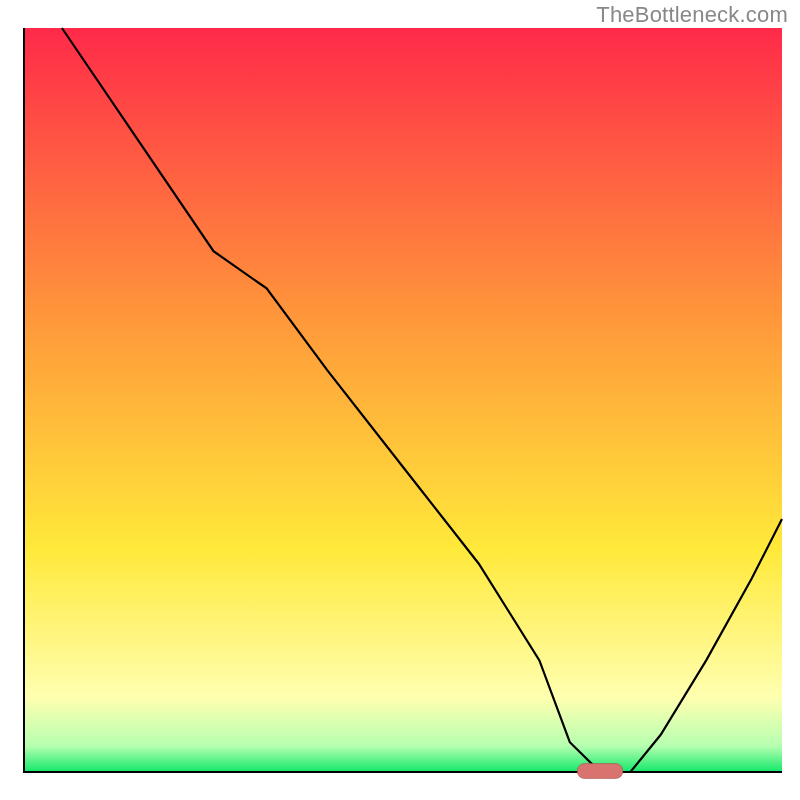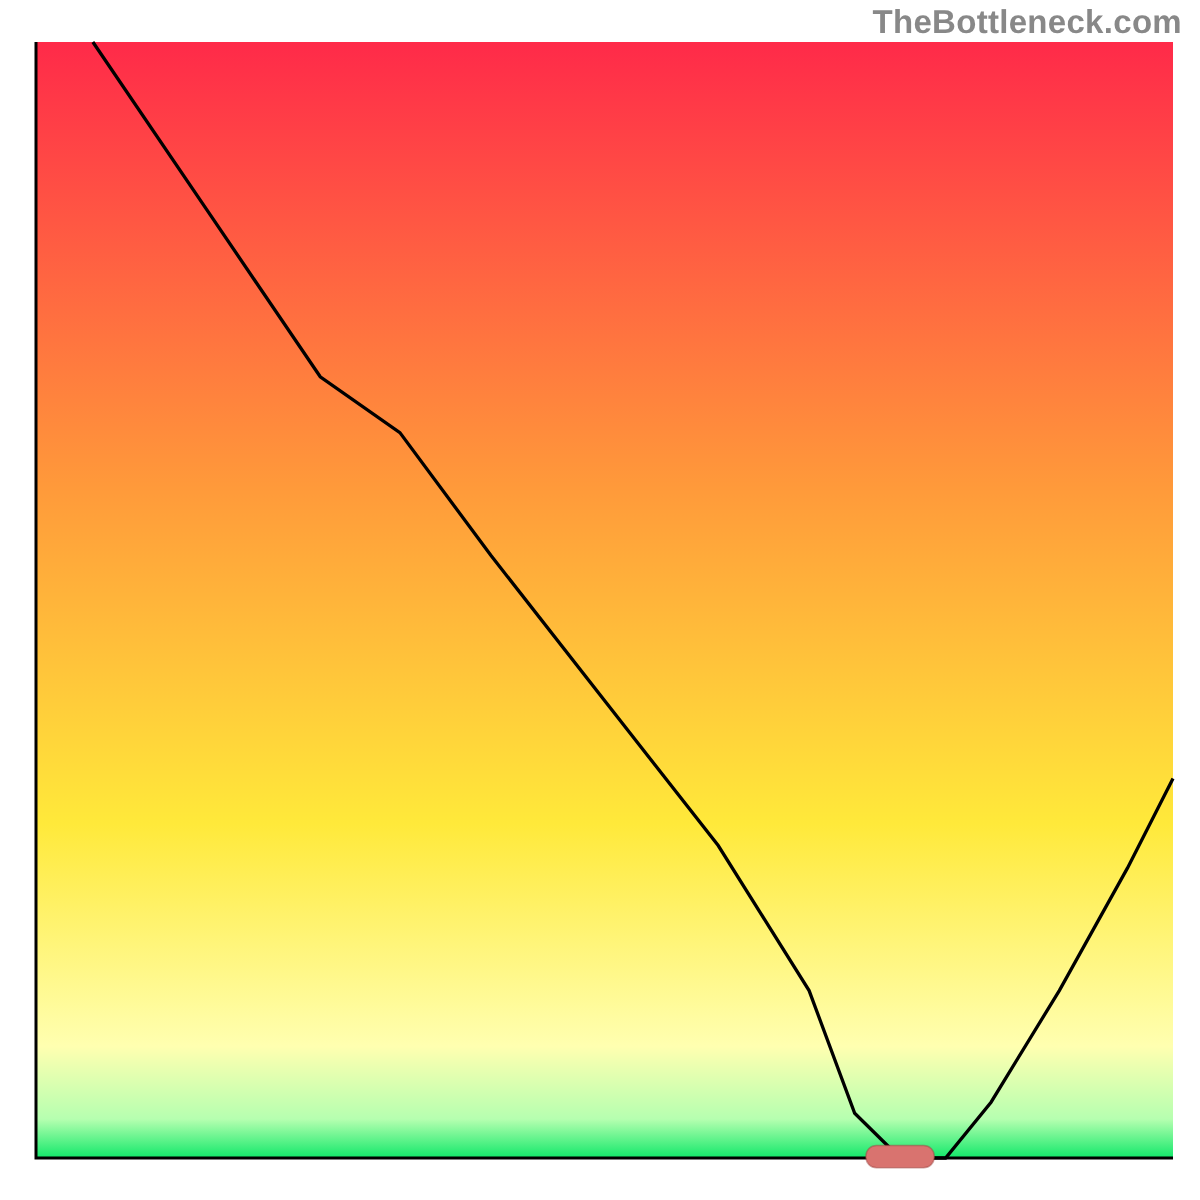--- a/index.html
+++ b/index.html
@@ -14,21 +14,21 @@
     position: relative;
     width: 800px;
     height: 800px;
   }
   .watermark {
     position: absolute;
     top: 2px;
     right: 12px;
     color: #888;
     font-size: 22px;
-    font-weight: 700;
+    font-weight: 400;
     letter-spacing: 0.2px;
     z-index: 30;
   }
   svg.heat {
     position: absolute;
     left: 0;
     top: 0;
   }
   svg.overlay {
     position: absolute;

